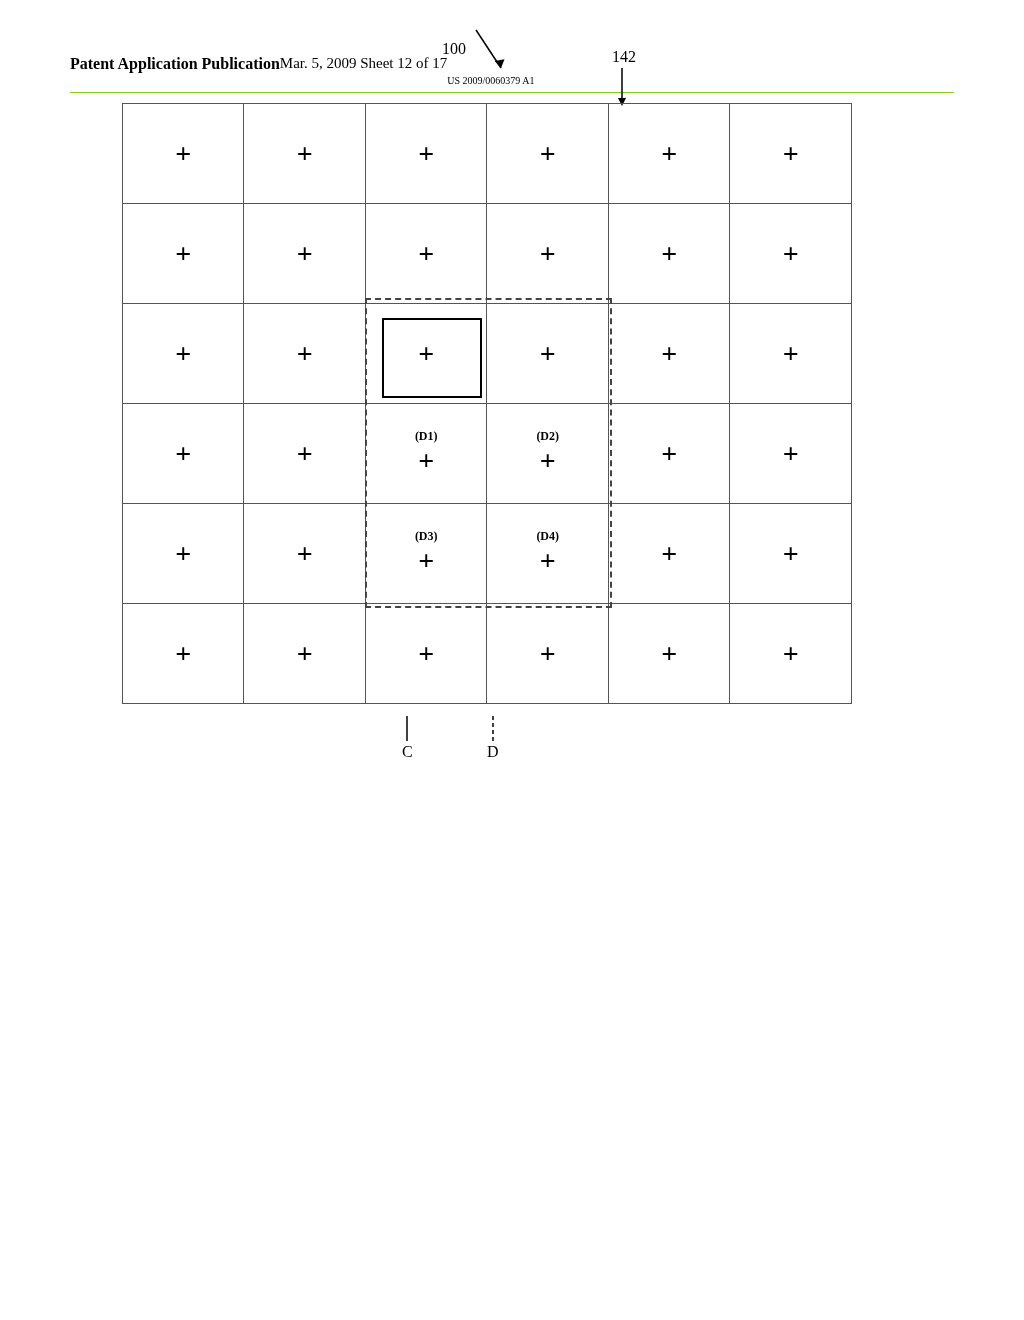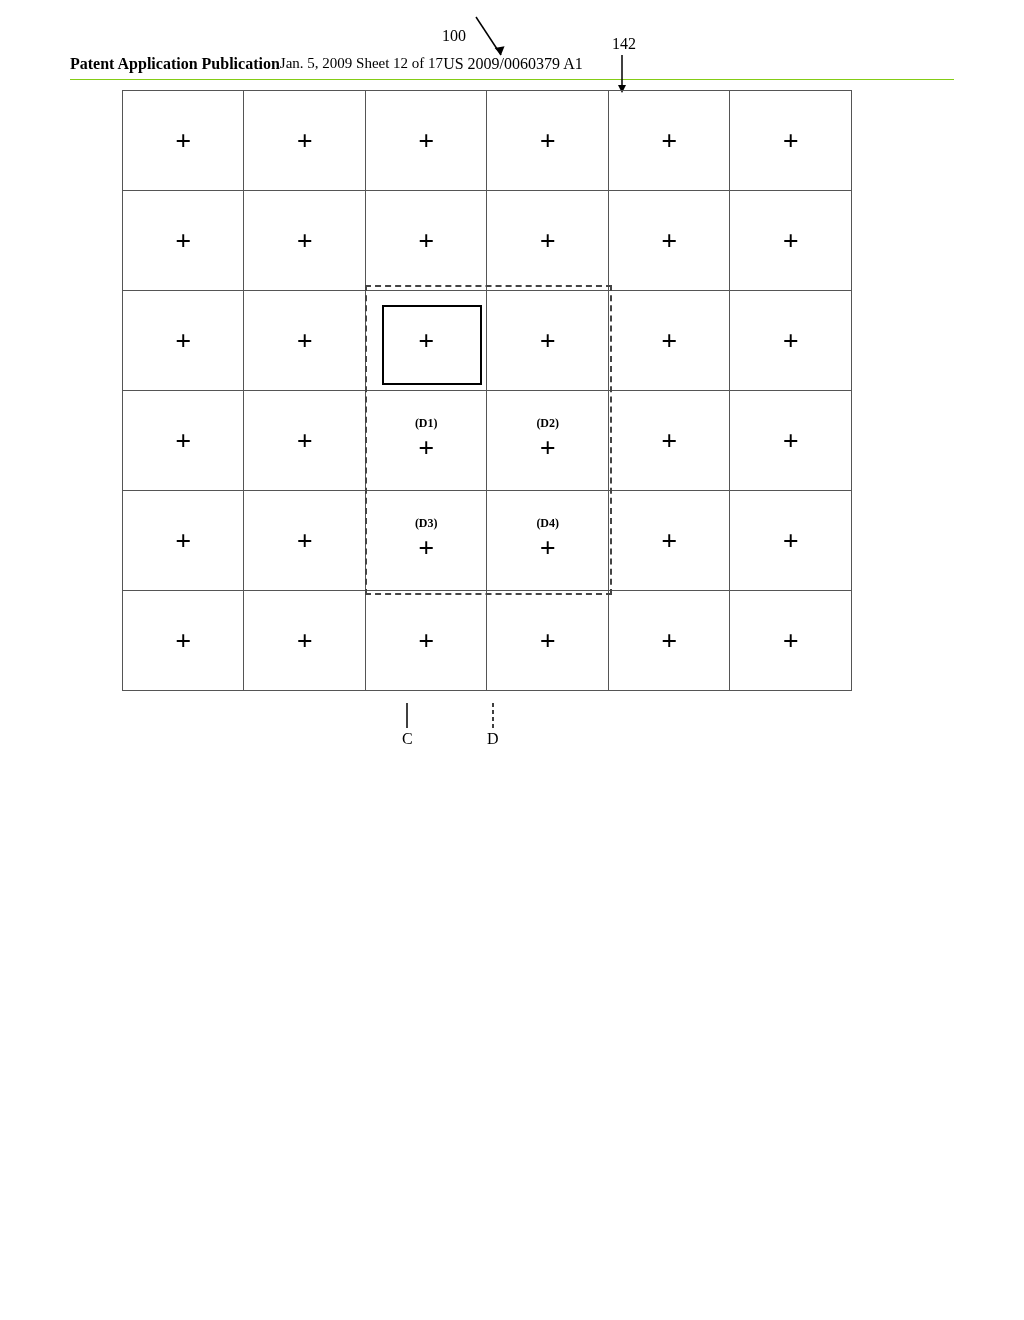--- a/index.html
+++ b/index.html
@@ -34,22 +34,23 @@
       font-size: 16px;
       font-weight: bold;
     }
 
     .header-center {
       font-size: 15px;
       text-align: center;
     }
 
     .header-right {
-      font-size: 16px;
+      font-size: 10px;
       text-align: right;
+      margin-top: 20px;
     }
 
     
     .figure-title {
       text-align: center;
       font-size: 52px;
       font-weight: bold;
       margin-top: 60px;
       margin-bottom: 40px;
       letter-spacing: 2px;
@@ -115,21 +116,21 @@
     }
 
   </style>
 </head>
 <body>
 
 <div class="page">
 
   <div class="header">
     <div class="header-left">Patent Application Publication</div>
-    <div class="header-center">Jan. 5, 2009   Sheet 12 of 17</div>
+    <div class="header-center">Mar. 5, 2009   Sheet 12 of 17</div>
     <div class="header-right">US 2009/0060379 A1</div>
   </div>
 
 
   <div class="diagram-area">
 
     
     <div style="position: absolute; top: -75px; left: 320px; font-size:16px; display:flex; align-items:center;">
       <span style="font-size:16px;">100</span>
 

